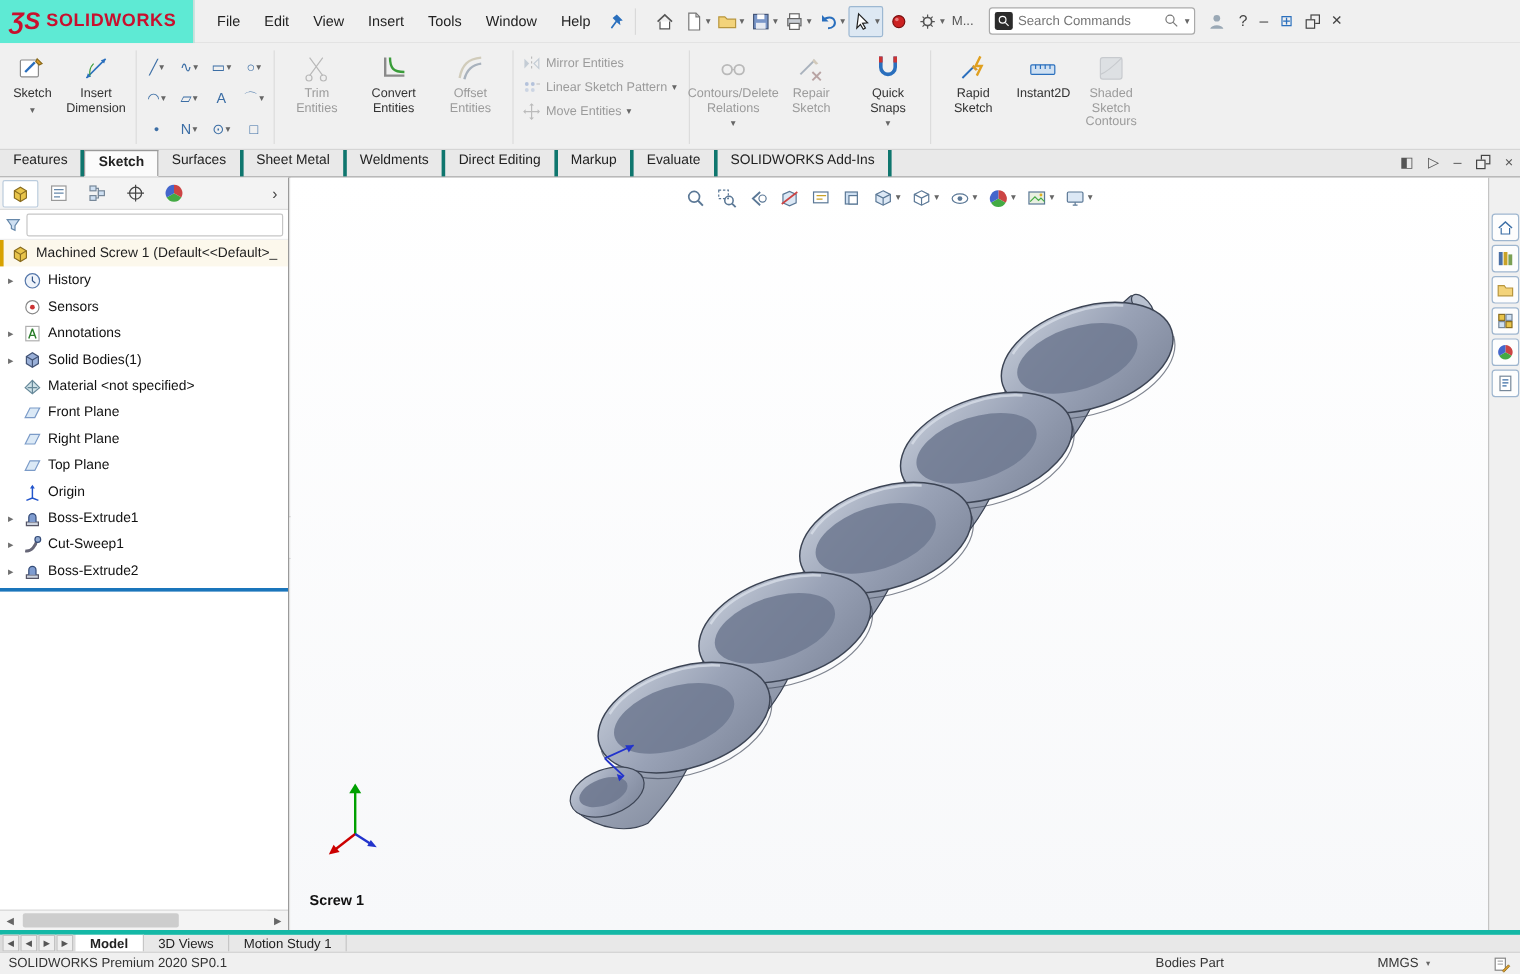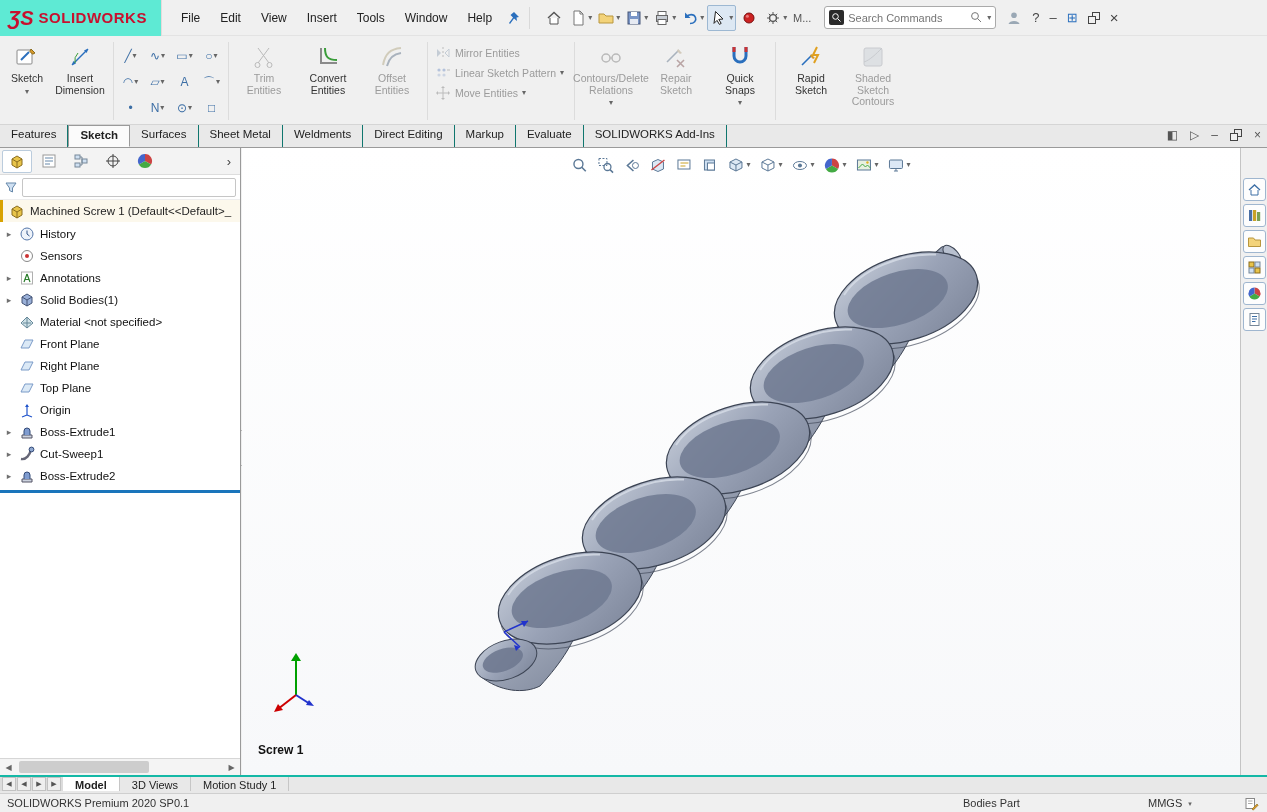--- a/index.html
+++ b/index.html
@@ -38,21 +38,21 @@
   .rbtn .lbl{white-space:normal}
   .rsep{width:1px;background:#dcdcdc;margin:3px 3px}
   .sgrid{display:grid;grid-template-columns:repeat(4,27px);grid-auto-rows:26px;gap:0;align-self:flex-start;margin-top:4px}
   .scell{display:flex;align-items:center;justify-content:center;gap:1px;color:#3c6ea5;font-size:12px;border-radius:2px}
   .rstack{display:flex;flex-direction:column;justify-content:flex-start;gap:4px;padding:6px 4px;min-width:140px}
   .rrow{display:flex;align-items:center;gap:4px;font-size:10.5px;color:#9b9b9b}
   .rrow svg{opacity:.5}
 
   
   .doctabs{position:absolute;left:0;top:125px;width:1267px;height:23px;background:#e9e9e9;border-bottom:1px solid #9a9a9a;display:flex;align-items:flex-end}
-  .dtab{padding:3px 11px 4px 11px;font-size:11.5px;color:#222;border-right:1px solid #0f766e;height:22px}
+  .dtab{padding:3px 11px 4px 11px;font-size:11.5px;color:#222;border-right:3px solid #0f766e;height:22px}
   .dtab.active{background:#fbfbfb;font-weight:bold;border:1px solid #9a9a9a;border-bottom:1px solid #fbfbfb}
   .dt-right{position:absolute;right:6px;top:3px;display:flex;align-items:center;gap:12px;color:#555;font-size:12px}
 
   
   .main{position:absolute;left:0;top:148px;width:1267px;height:627px}
   .leftpanel{position:absolute;left:0;top:0;width:241px;height:627px;background:#fff;border-right:1px solid #9a9a9a;display:flex;flex-direction:column}
   .ptabs{height:27px;background:#f3f3f3;border-bottom:1px solid #ddd;display:flex;align-items:center;padding:0 2px;gap:2px}
   .ptab{width:30px;height:23px;display:flex;align-items:center;justify-content:center;border-radius:2px}
   .ptab.active{background:#fff;border:1px solid #bcd}
   .ptab-chev{margin-left:auto;color:#444;font-size:13px;width:18px;text-align:center}
@@ -75,21 +75,21 @@
   .hud{position:absolute;left:50%;transform:translateX(-50%);top:5px;display:flex;align-items:center;gap:3px}
   .hbtn{display:flex;align-items:center;gap:2px;height:24px;padding:0 3px;border-radius:2px;color:#5b7896}
   .model-label{position:absolute;left:16px;bottom:18px;font-weight:bold;font-size:12px;color:#111}
   .triad{position:absolute;left:30px;bottom:60px}
 
   
   .taskpane{position:absolute;right:0;top:0;width:27px;height:627px;background:#f0f0f0;border-left:1px solid #c4c4c4;display:flex;flex-direction:column;align-items:center;padding-top:30px;gap:3px}
   .tpbtn{width:23px;height:23px;border:1px solid #9fb6cf;border-radius:3px;background:#fdfdfd;display:flex;align-items:center;justify-content:center}
 
   
-  .bottombar{position:absolute;left:0;top:775px;width:1267px;height:18px;background:#e8e8e8;border-top:2px solid #14b8a6;display:flex;align-items:flex-start}
+  .bottombar{position:absolute;left:0;top:775px;width:1267px;height:18px;background:#e8e8e8;border-top:4px solid #14b8a6;display:flex;align-items:flex-start}
   .bnav{display:flex;align-items:center;padding:0 2px;gap:1px;background:#dcdcdc}
   .bnav span{width:14px;height:14px;display:flex;align-items:center;justify-content:center;font-size:7px;color:#555;border:1px solid #c2c2c2;background:#efefef}
   .btab{padding:2px 12px 0 12px;font-size:11px;color:#222;border-right:1px solid #c6c6c6;display:flex;align-items:center}
   .btab.active{background:#fff;font-weight:bold}
 
   
   .statusbar{position:absolute;left:0;top:793px;width:1267px;height:19px;background:#f0f0f0;border-top:1px solid #cfcfcf;font-size:11px;color:#333}
   .sb-left{position:absolute;left:7px;top:3px}
   .sb-mode{position:absolute;left:963px;top:3px}
   .sb-units{position:absolute;left:1148px;top:3px;display:flex;gap:6px;align-items:center}
@@ -410,20 +410,27 @@
       <span class="caret">▾</span>
     </div>
     <div class="rsep"></div>
     <div class="rbtn">
       <svg width="26" height="26" viewBox="0 0 26 26">
           <path d="M4 21L14 11" stroke="#2a6fbd" stroke-width="1.6"></path>
           <path d="M13 10l4 4-2 1-3-3z" fill="#d89a2b"></path>
           <path d="M19 3l-4 8h5l-4 8" fill="none" stroke="#e0a020" stroke-width="2"></path>
         </svg>
       <span class="lbl">Rapid Sketch</span>
+    </div>
+    <div class="rbtn">
+      <svg width="26" height="26" viewBox="0 0 26 26">
+          <rect x="3" y="10" width="20" height="8" rx="1" fill="#cfe0f2" stroke="#2a6fbd"></rect>
+          <path d="M7 10v3.5M11 10v3.5M15 10v3.5M19 10v3.5" stroke="#2a6fbd"></path>
+        </svg>
+      <span class="lbl">Instant2D</span>
     </div>
     <div class="rbtn dis" style="max-width:60px">
       <svg width="26" height="26" viewBox="0 0 26 26">
           <rect x="4" y="4" width="18" height="18" rx="2" fill="#bcd0e8" stroke="#8aa0bb"></rect>
           <path d="M4 18c6-2 12-8 18-14" stroke="#8aa0bb" fill="none"></path>
         </svg>
       <span class="lbl">Shaded Sketch Contours</span>
     </div>
   </div>
 

